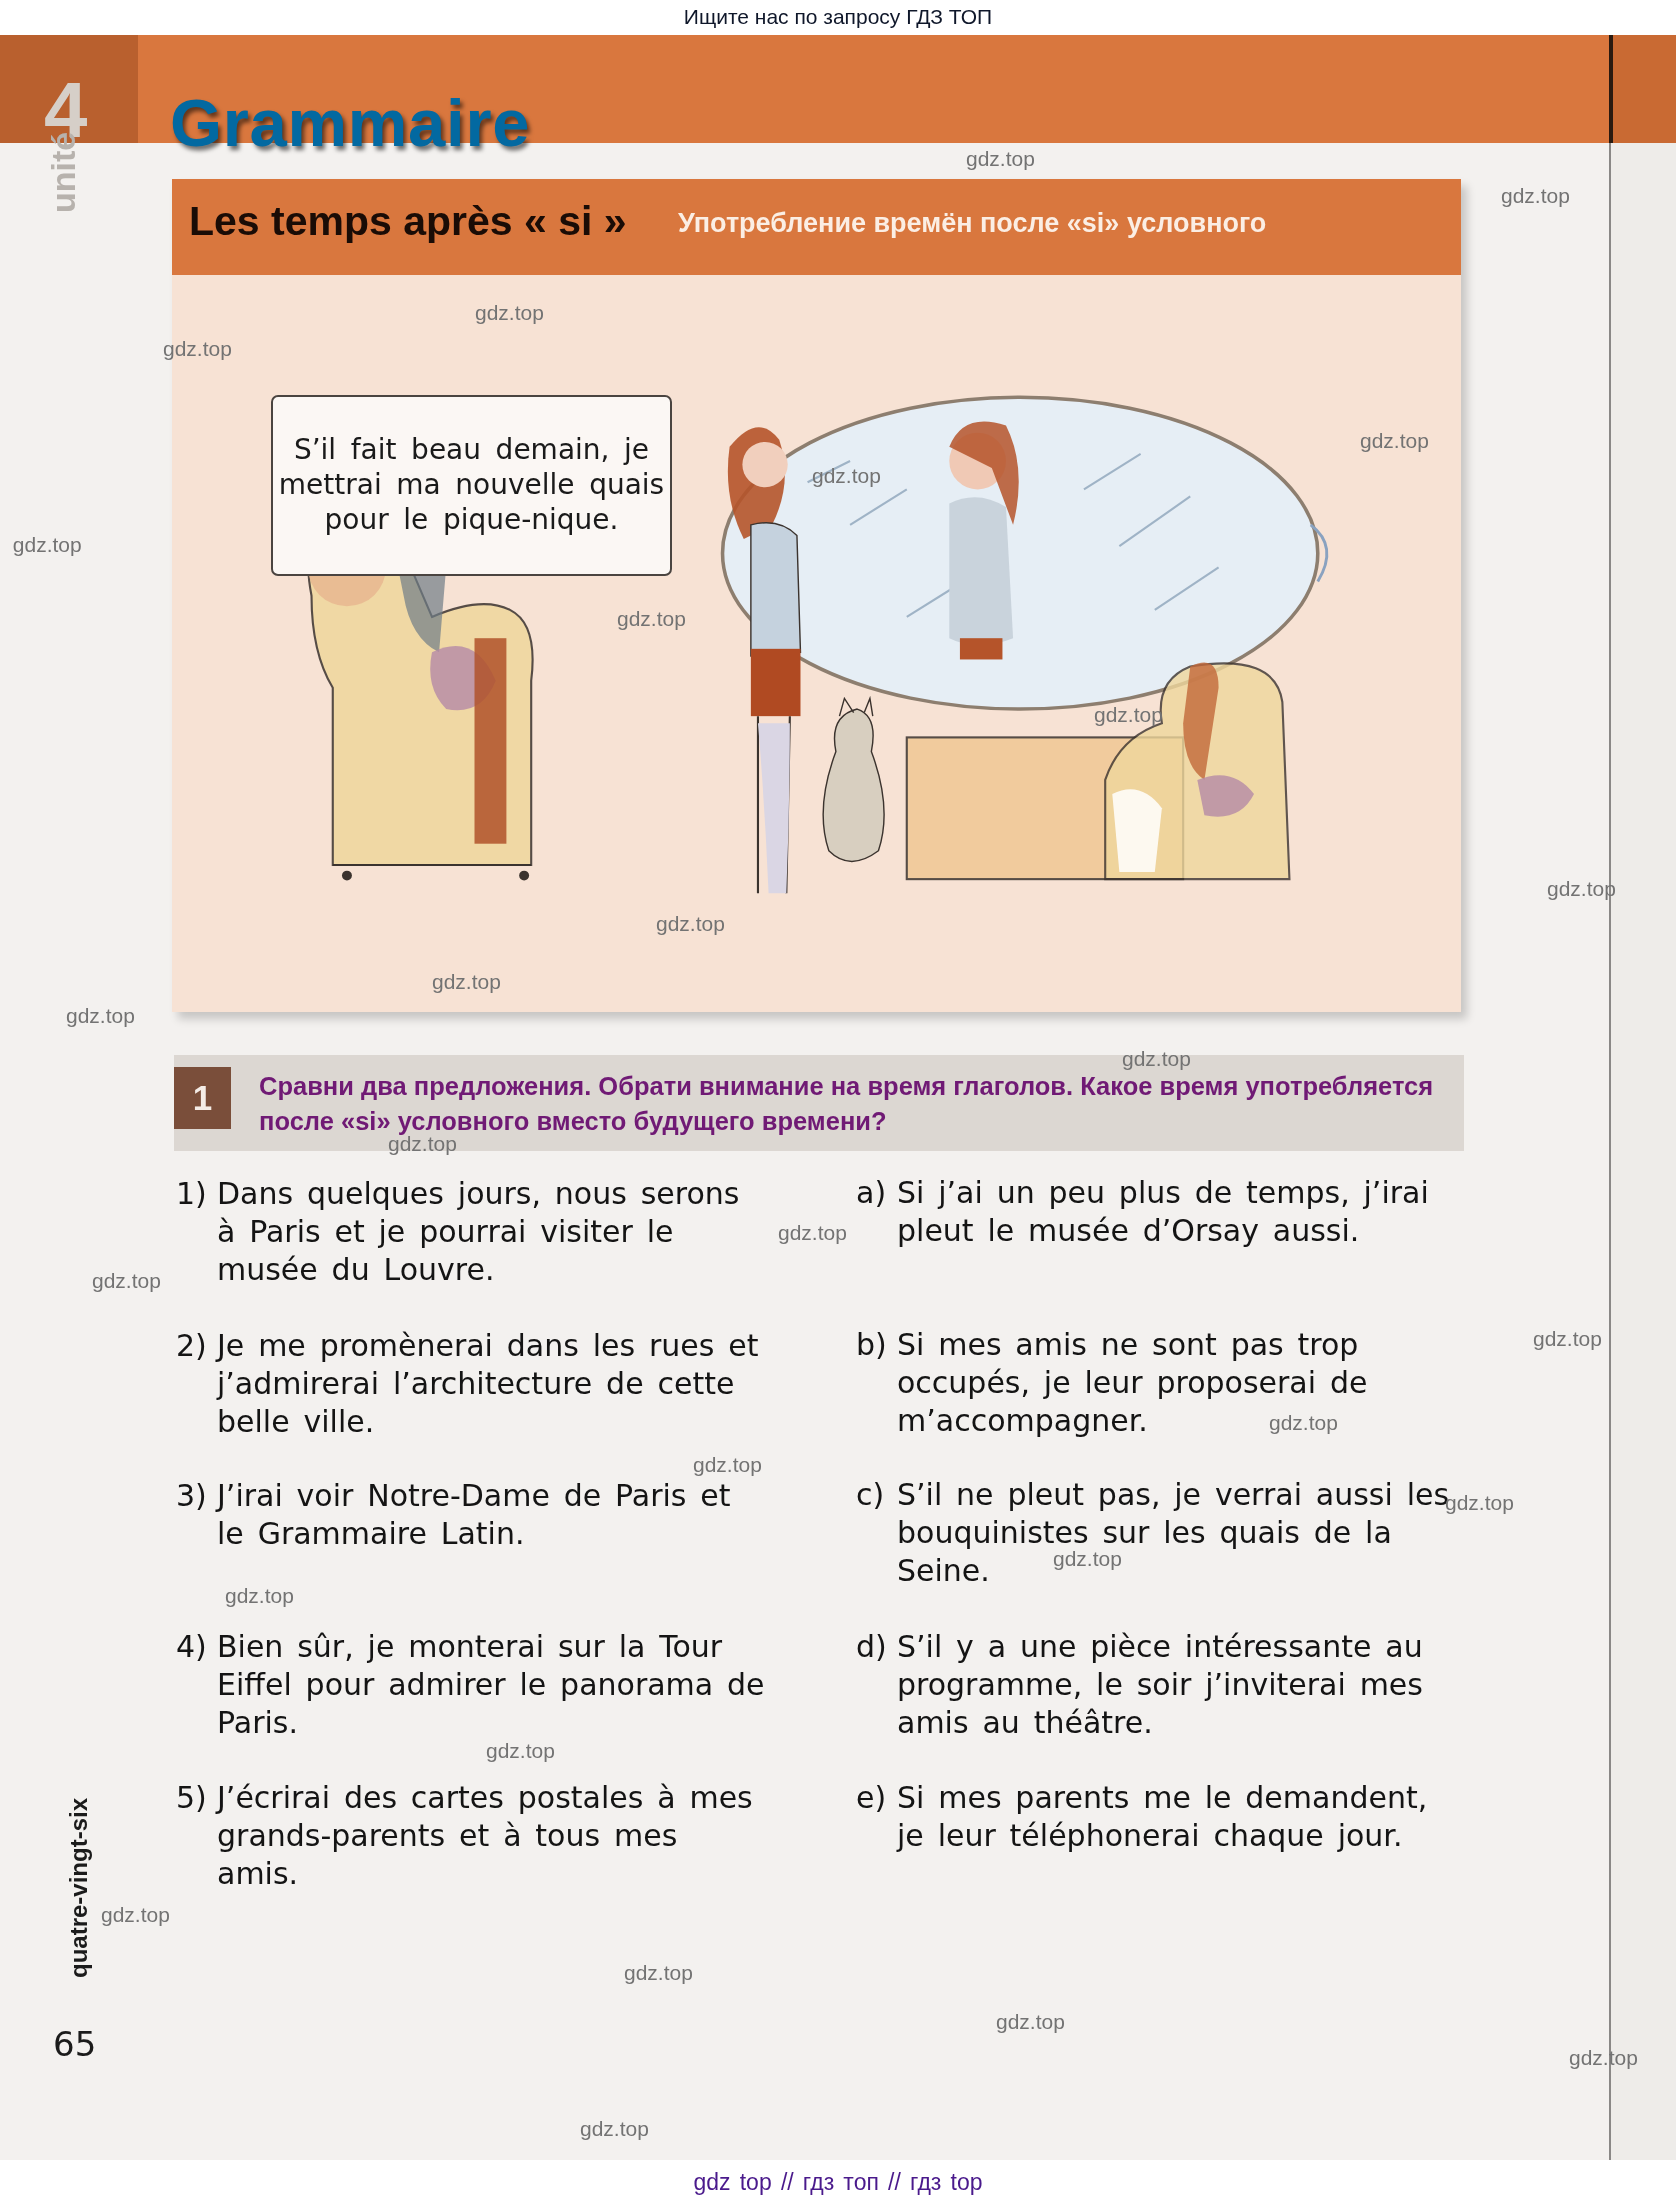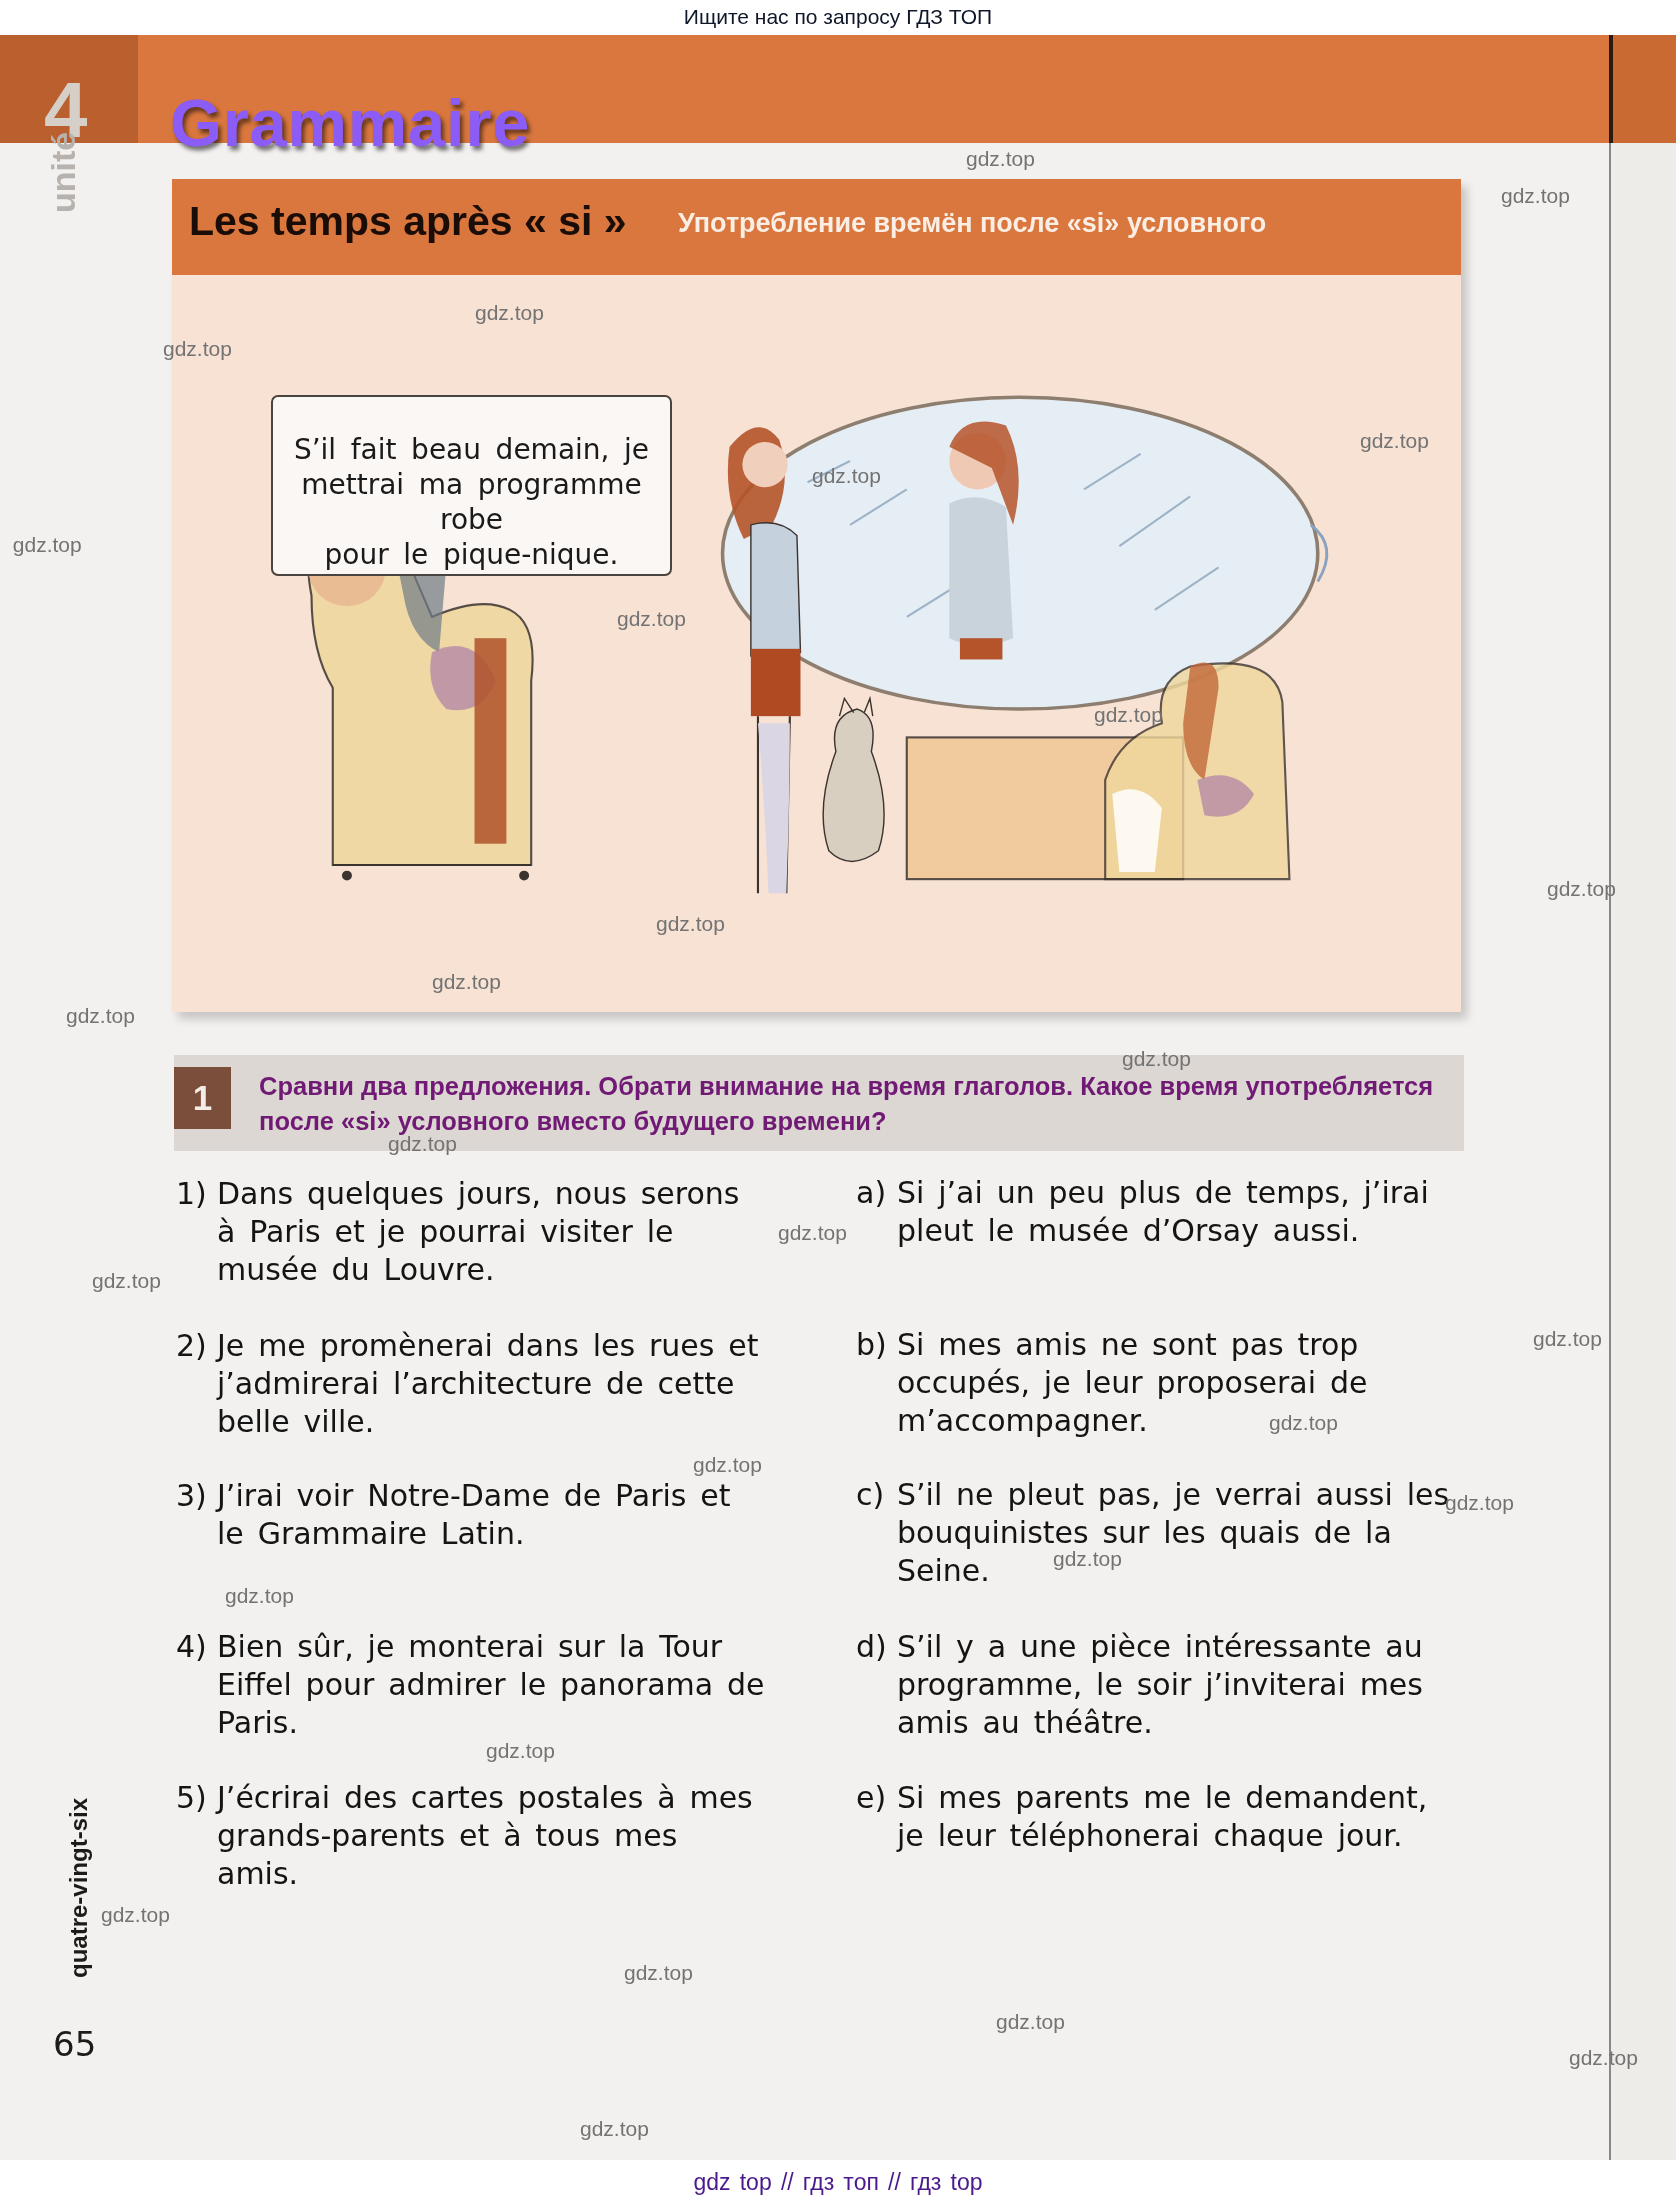--- a/index.html
+++ b/index.html
@@ -40,21 +40,21 @@
     color: #d6cfc8; line-height: 78px; font-family: "Liberation Sans", sans-serif;
   }
   .unit-label {
     position: absolute; left: 44px; top: 213px;
     transform-origin: left top; transform: rotate(-90deg);
     font-size: 34px; font-weight: bold; color: #b7b2ad;
     font-family: "Liberation Sans", sans-serif;
   }
   .page-title {
     position: absolute; left: 170px; top: 84px;
-    font-size: 67px; font-weight: bold; color: #8b5cf6;
+    font-size: 67px; font-weight: bold; color: #0369a1;
     font-family: "Liberation Sans", sans-serif; letter-spacing: 0.7px;
     text-shadow: 2.8px 4.3px 4.3px rgba(0,0,0,0.55);
   }
   .card {
     position: absolute; left: 172px; top: 179px; width: 1289px; height: 833px;
     background: #f7e2d4;
     box-shadow: 5.7px 7px 8.5px rgba(0,0,0,0.18);
   }
   .card-header {
     position: absolute; left: 172px; top: 179px; width: 1289px; height: 96px;
@@ -194,21 +194,21 @@
     <path d="M1260 480 Q1250 420 1300 400 Q1420 380 1430 450 L1440 700 L1180 700 L1180 560 Q1200 500 1260 480 Z" fill="#efd79c" opacity="0.8" stroke="#3b332e" stroke-width="3"></path>
     <path d="M1300 400 Q1340 380 1340 430 L1320 560 Q1290 540 1290 480 Z" fill="#c2683a" opacity="0.8"></path>
     <path d="M1310 560 Q1360 540 1390 580 Q1370 620 1320 610 Z" fill="#b58aa6" opacity="0.8"></path>
     <path d="M1190 580 Q1230 560 1260 600 L1250 690 L1200 690 Z" fill="#ffffff" opacity="0.85"></path>
   </g>
 </svg>
 
 <div class="bubble"></div>
 <div class="bubble-text">
   <div>S’il fait beau demain, je</div>
-  <div>mettrai ma programme robe</div>
+  <div>mettrai ma nouvelle quais</div>
   <div>pour le pique-nique.</div>
 </div>
 
 <div class="exercise-bar"></div>
 <div class="exercise-num">1</div>
 <div class="exercise-text">Сравни два предложения. Обрати внимание на время глаголов. Какое время употребляется после «si» условного вместо будущего времени?</div>
 
 <div class="item left-col" style="top:1175px;">
   <span class="marker">1)</span>
   <span class="txt">Dans quelques jours, nous serons à Paris et je pourrai visiter le musée du Louvre.</span>

